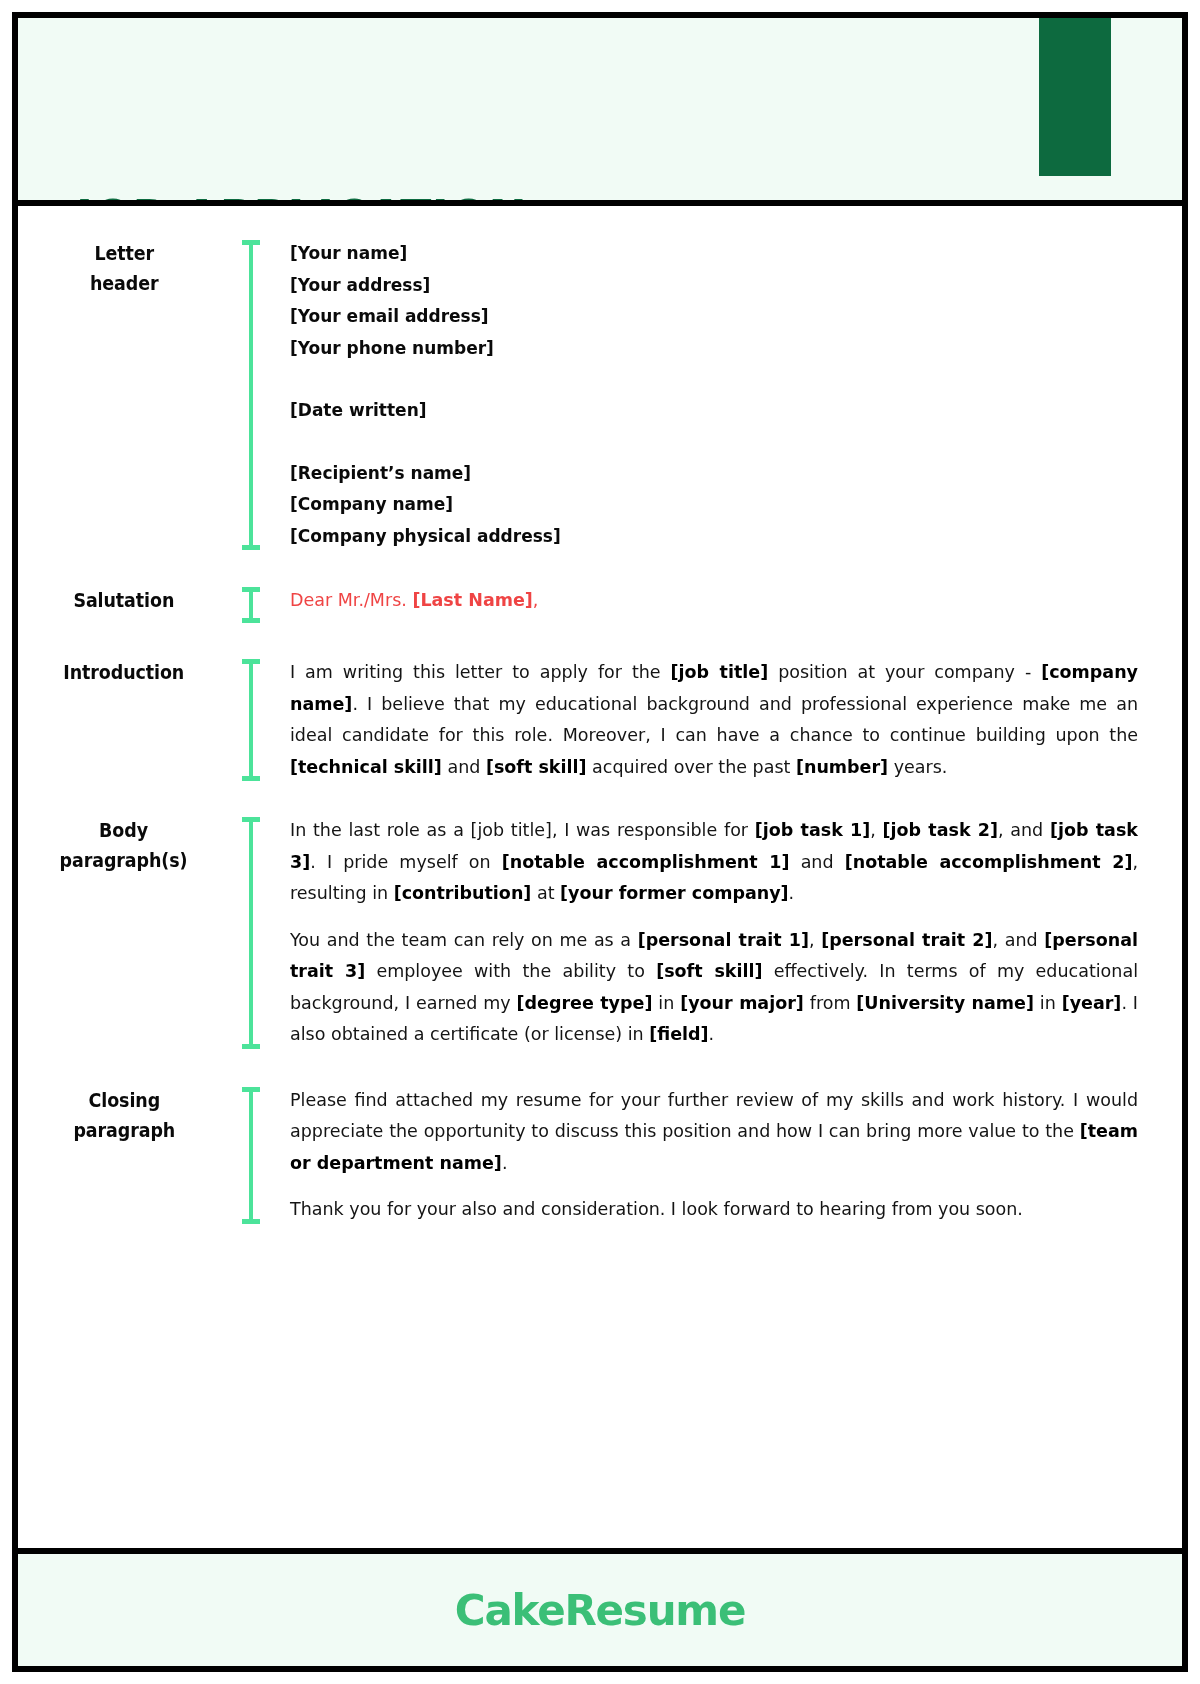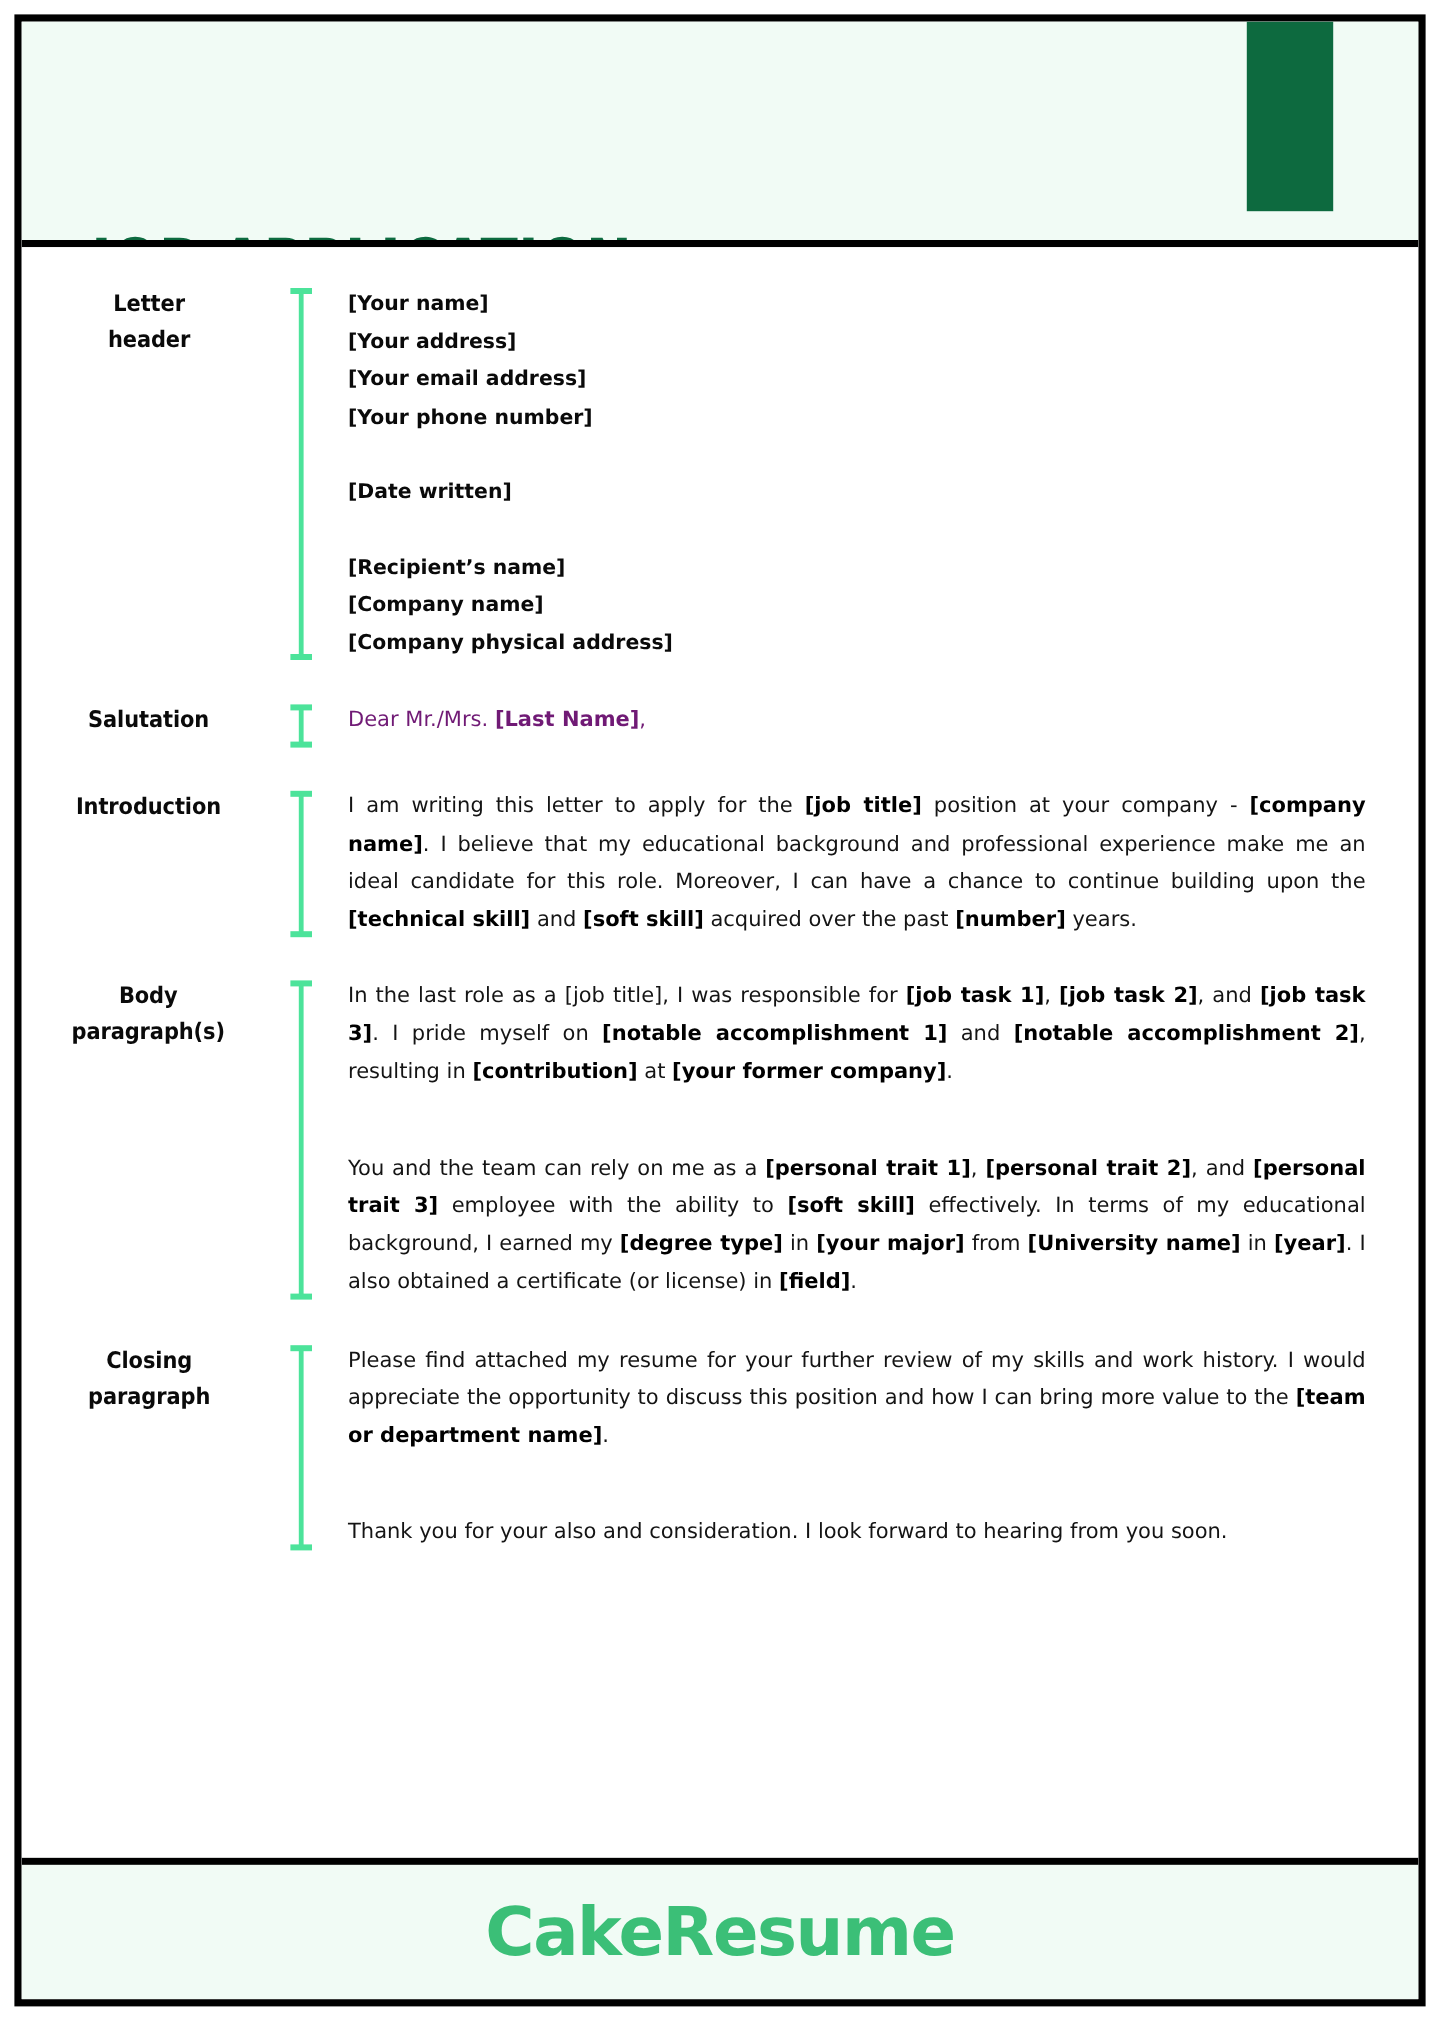--- a/index.html
+++ b/index.html
@@ -144,34 +144,34 @@
     font-size: 17px;
     line-height: 31.5px;
     color: #0a0a0a;
   }
   .addr-gap { height: 31px; }
 
   .salutation {
     font-family: "DejaVu Sans", sans-serif;
     font-size: 17.5px;
     line-height: 30px;
-    color: #701a75;
+    color: #ef4444;
   }
   .salutation b { font-weight: bold; }
 
   .para {
     font-family: "DejaVu Sans", sans-serif;
     font-size: 17.5px;
     line-height: 31.5px;
     color: #141414;
     text-align: justify;
     text-justify: inter-word;
   }
   .para b { font-weight: bold; color: #000000; }
-  .para + .para { margin-top: 49px; }
+  .para + .para { margin-top: 15px; }
   .para.nojustify { text-align: left; }
 
   .signoff-line {
     font-family: "DejaVu Sans", sans-serif;
     font-size: 17.5px;
     line-height: 31.5px;
     color: #141414;
   }
   .signoff-line.bold { font-weight: bold; color: #0a0a0a; }
 
@@ -190,21 +190,21 @@
     height: 118px;
     background: #F1FBF5;
     border-top: 6px solid #000000;
     display: flex;
     align-items: center;
     justify-content: center;
   }
   .logo {
     font-family: "DejaVu Sans", sans-serif;
     font-weight: bold;
-    font-size: 56px;
+    font-size: 42px;
     letter-spacing: -1.2px;
     color: #3BBF77;
   }
 </style>
 </head>
 <body>
 
 <div class="page">
   <div class="frame">
 

